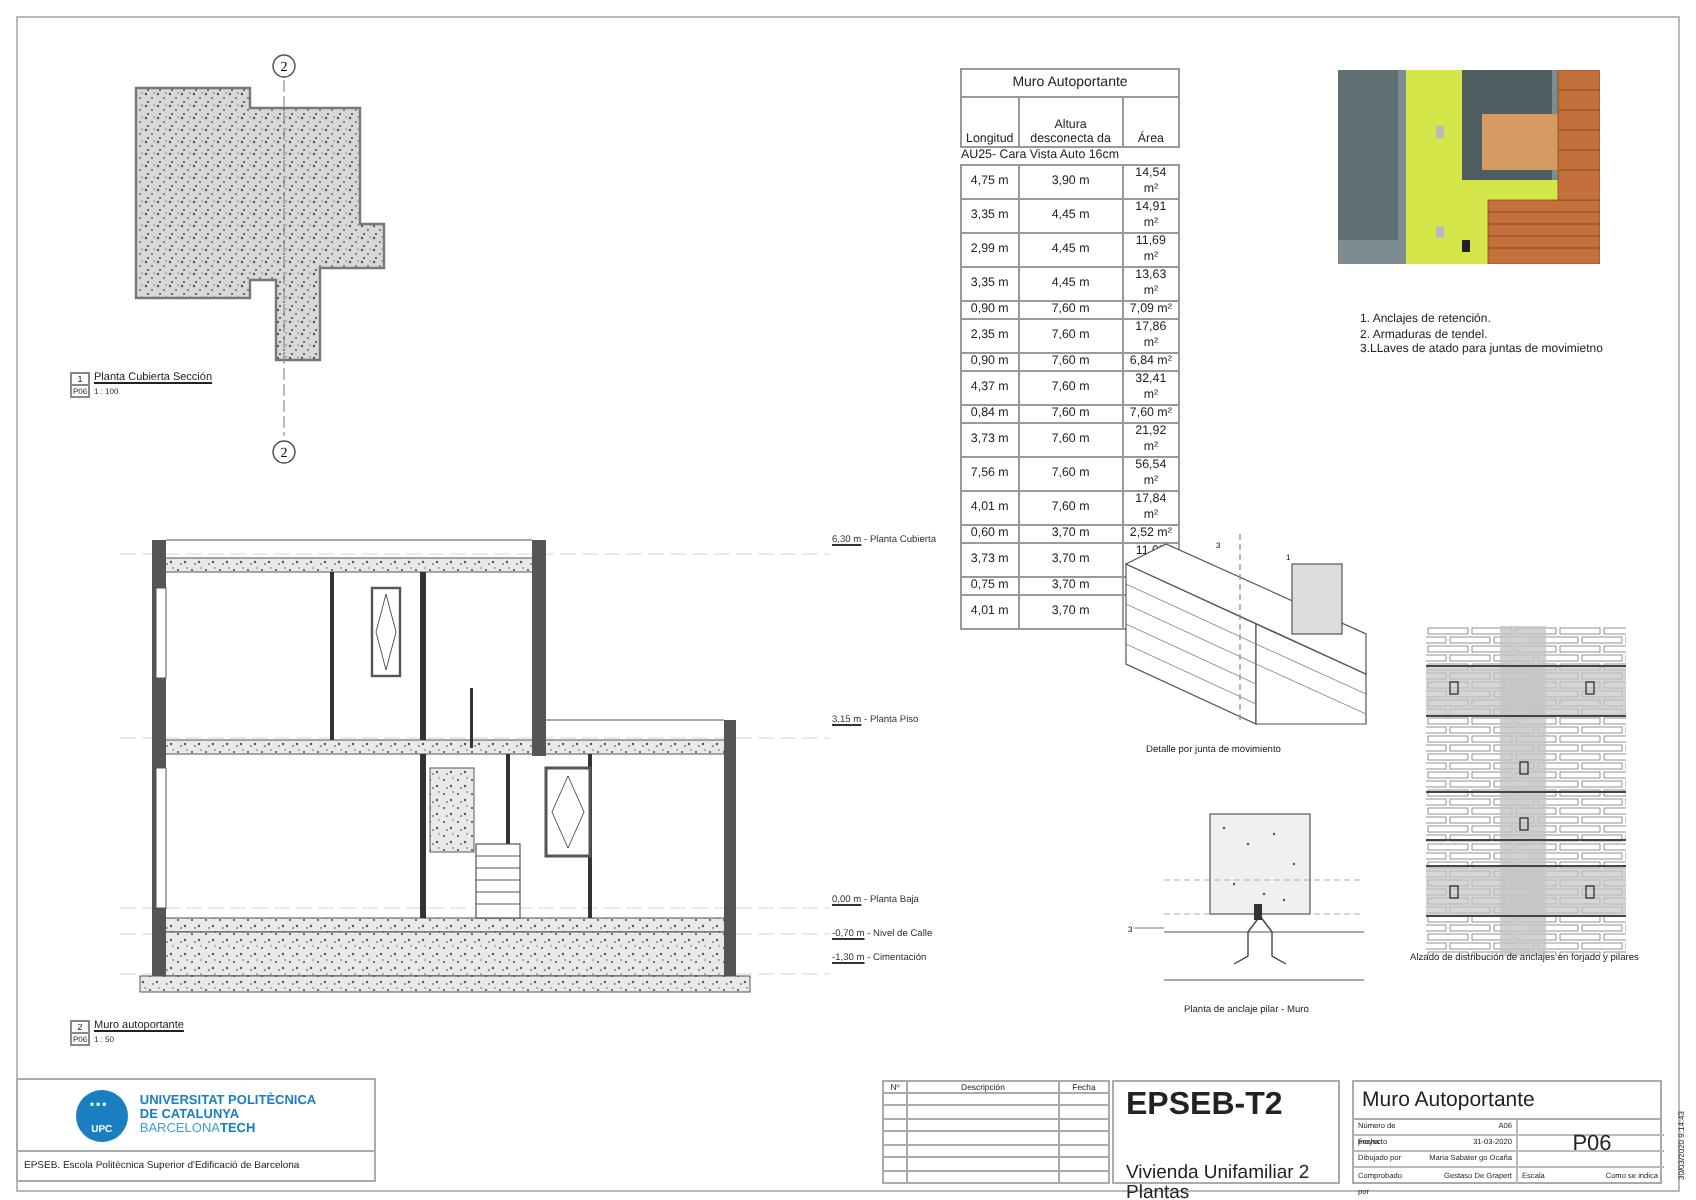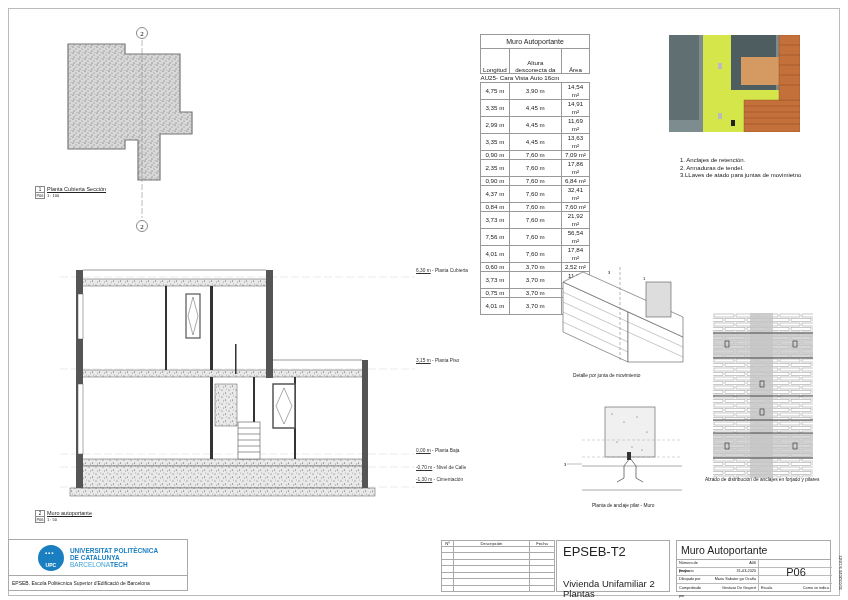--- a/index.html
+++ b/index.html
@@ -36,21 +36,21 @@
   .tb-logo .uni { margin-left: 6px; font-size: 6.5px; line-height: 7.2px; font-weight: bold; color: #1a7fc1; }
   .tb-logo .uni .tech { color: #3ba0d8; font-weight: normal; }
   .tb-logo .uni .tech b { color: #1a7fc1; }
   .tb-logo .school { font-size: 5px; padding: 4px 3px; }
 
   .rev-table { position: absolute; left: 441px; top: 540px; width: 114px; height: 52px; border-collapse: collapse; font-size: 4.2px; }
   .rev-table td { border: 1px solid #aaa; height: 6.4px; padding: 0 1px; }
   .rev-table .h td { text-align: center; height: 6px; }
 
   .proj-box { position: absolute; left: 556px; top: 540px; width: 114px; height: 52px; border: 1px solid #aaa; padding: 3px 6px; }
-  .proj-box .code { font-size: 13px; }
+  .proj-box .code { font-size: 16px; font-weight: bold; }
   .proj-box .name { font-size: 9.5px; margin-top: 20px; line-height: 10px; }
 
   .sheet-box { position: absolute; left: 676px; top: 540px; width: 155px; height: 52px; border: 1px solid #aaa; }
   .sheet-box .title { font-size: 10.5px; padding: 3px 4px; height: 19px; border-bottom: 1px solid #aaa; }
   .sheet-box .rows { position: absolute; left: 0; top: 19px; width: 155px; }
   .sheet-box .r { display: flex; font-size: 3.8px; height: 8px; line-height: 7.5px; border-bottom: 1px solid #bbb; }
   .sheet-box .r .k { width: 30px; padding-left: 2px; }
   .sheet-box .r .v { width: 52px; text-align: right; padding-right: 2px; border-right: 1px solid #bbb; }
   .sheet-box .num { position: absolute; left: 83px; top: 19px; width: 72px; height: 24px; font-size: 11px; text-align: center; line-height: 24px; }
   .sheet-box .last { position: absolute; left: 0; top: 43px; width: 155px; height: 8px; display: flex; font-size: 3.8px; line-height: 8px; }

